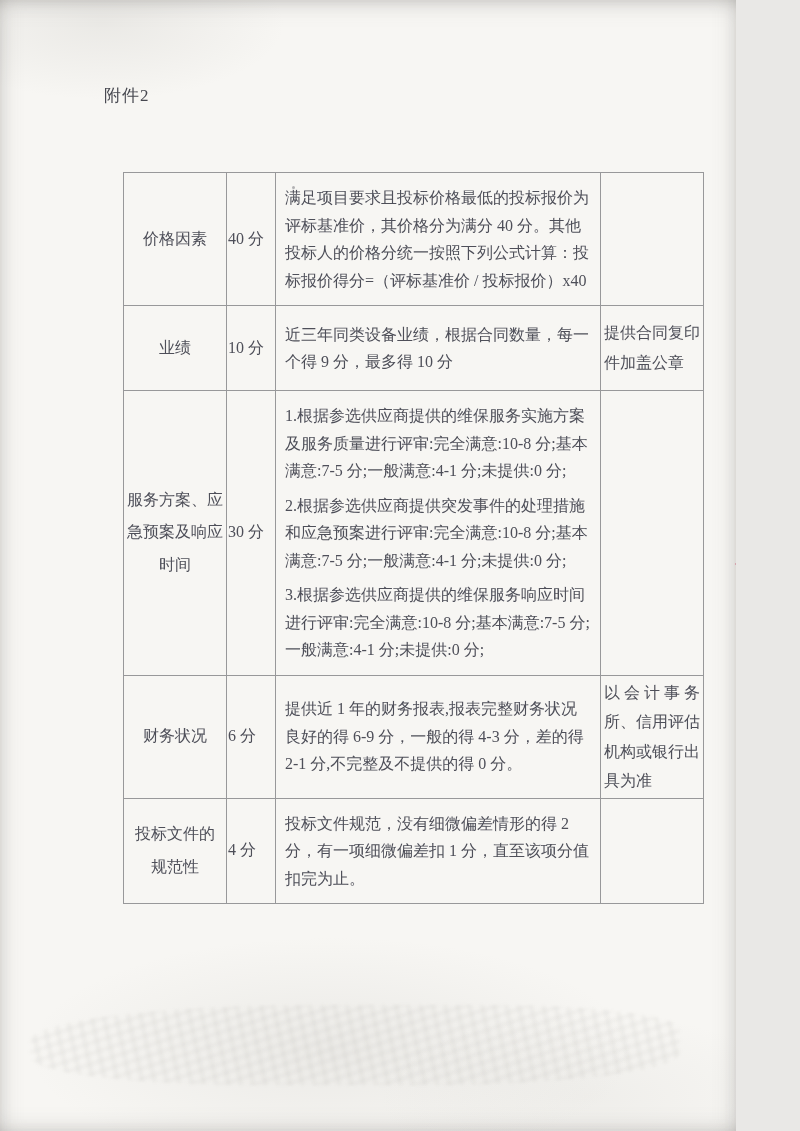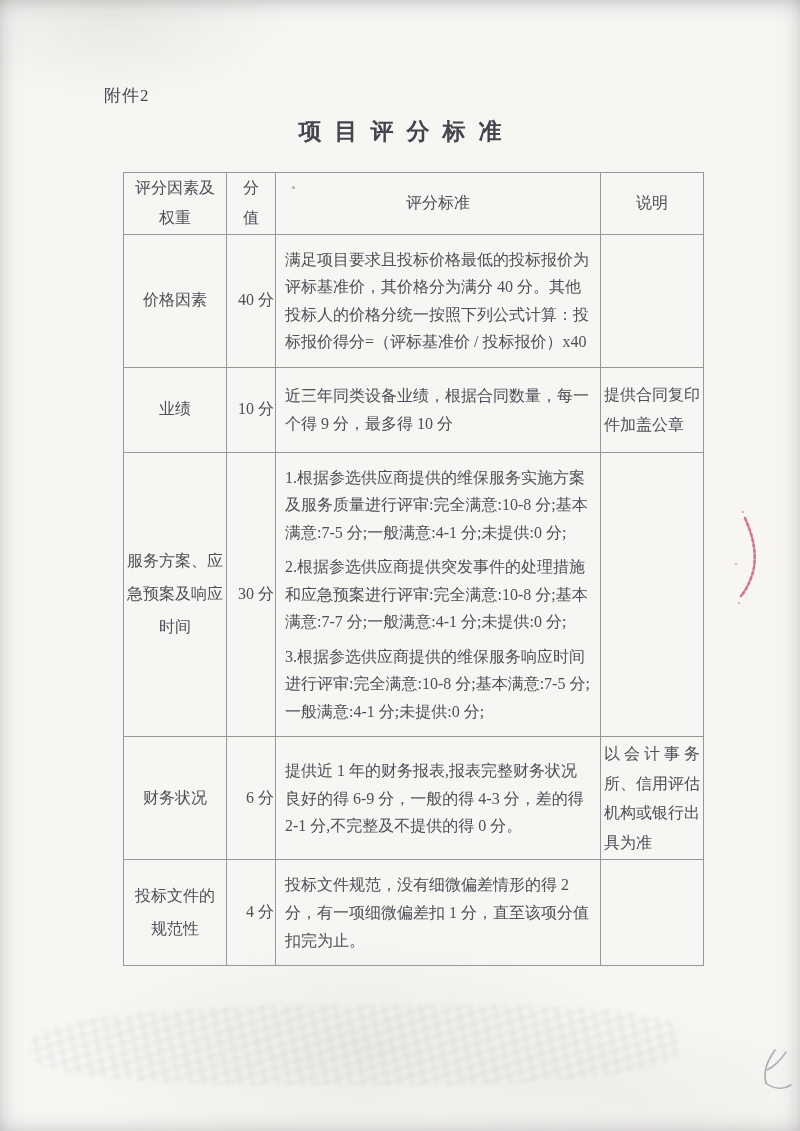--- a/index.html
+++ b/index.html
@@ -2,21 +2,21 @@
 <html><head>
 <meta charset="utf-8">
 <style>
   html,body{margin:0;padding:0;}
   body{
     width:800px;height:1131px;
     font-family:"Liberation Serif","DejaVu Serif",serif;
     background:#e9e8e6;
   }
   .page{
-    position:relative;width:800px;height:1131px;overflow:hidden;
+    position:relative;width:736px;height:1131px;overflow:hidden;
     color:#4e4f59;
     background:
       radial-gradient(260px 110px at 14% 2%, rgba(168,166,160,.16), transparent 70%),
       radial-gradient(420px 160px at 45% 93%, rgba(162,160,154,.14), transparent 72%),
       radial-gradient(300px 120px at 80% 97%, rgba(168,166,160,.10), transparent 70%),
       #f7f6f3;
   }
   .page::before{
     content:"";position:absolute;inset:0;pointer-events:none;
     box-shadow:
@@ -40,21 +40,21 @@
     font-size:16px;color:#4e4f59;
   }
   .score-table th,.score-table td{
     border:1px solid #98989a;
     vertical-align:middle;
     font-weight:normal;
   }
   .score-table th{ text-align:center;line-height:1.9;padding:0 11px; }
   td.factor{ text-align:center;line-height:2.05;padding:15px 2px; }
   td.factor.narrow5{ padding:0 11px; }
-  td.score{ text-align:right;padding:13px 1px; }
+  td.score{ text-align:left;padding:13px 1px; }
   td.criteria{ text-align:left;padding:4px 8px 4px 9px;line-height:1.72; }
   td.criteria p{ margin:7px 0; }
   td.note{ text-align:left;padding:0 3px;line-height:1.85; }
   td.note.justify{ text-align:justify;text-justify:inter-character; }
   tr.hh{height:58px;} tr.h1{height:115px;} tr.h2{height:85px;}
   tr.h3{height:258px;} tr.h4{height:87px;} tr.h5{height:123px;} tr.h6{height:87px;}
   .speck-dot{
     position:absolute;left:292px;top:186px;width:3px;height:3px;
     background:rgba(120,120,125,.55);border-radius:50%;
   }
@@ -69,36 +69,29 @@
     filter:blur(1.5px);
   }
 </style>
 </head>
 <body>
 
 <div class="page">
 
   <div class="attachment">附件2</div>
 
-  <div class="title">项目评分标准</div>
 
   <table class="score-table">
     <colgroup>
       <col style="width:103px">
         <col style="width:49px">
         <col style="width:325px">
         <col style="width:103px">
     </colgroup>
     <tbody>
-        <tr class="hh">
-      <th>评分因素及权重</th>
-      <th>分值</th>
-      <th>评分标准</th>
-      <th>说明</th>
-    </tr>
     <tr class="h1">
       <td class="factor">价格因素</td>
       <td class="score">40 分</td>
       <td class="criteria">
         <p>满足项目要求且投标价格最低的投标报价为评标基准价，其价格分为满分 40 分。其他投标人的价格分统一按照下列公式计算：投标报价得分=（评标基准价 / 投标报价）x40</p>
       </td>
       <td class="note"></td>
     </tr>
     <tr class="h2">
       <td class="factor">业绩</td>
@@ -106,21 +99,21 @@
       <td class="criteria">
         <p>近三年同类设备业绩，根据合同数量，每一个得 9 分，最多得 10 分</p>
       </td>
       <td class="note">提供合同复印件加盖公章</td>
     </tr>
     <tr class="h3">
       <td class="factor">服务方案、应急预案及响应时间</td>
       <td class="score">30 分</td>
       <td class="criteria">
         <p>1.根据参选供应商提供的维保服务实施方案及服务质量进行评审:完全满意:10-8 分;基本满意:7-5 分;一般满意:4-1 分;未提供:0 分;</p>
-        <p>2.根据参选供应商提供突发事件的处理措施和应急预案进行评审:完全满意:10-8 分;基本满意:7-7 分;一般满意:4-1 分;未提供:0 分;</p>
+        <p>2.根据参选供应商提供突发事件的处理措施和应急预案进行评审:完全满意:10-8 分;基本满意:7-5 分;一般满意:4-1 分;未提供:0 分;</p>
         <p>3.根据参选供应商提供的维保服务响应时间进行评审:完全满意:10-8 分;基本满意:7-5 分;一般满意:4-1 分;未提供:0 分;</p>
       </td>
       <td class="note"></td>
     </tr>
     <tr class="h5">
       <td class="factor">财务状况</td>
       <td class="score">6 分</td>
       <td class="criteria">
         <p>提供近 1 年的财务报表,报表完整财务状况良好的得 6-9 分，一般的得 4-3 分，差的得 2-1 分,不完整及不提供的得 0 分。</p>
       </td>

